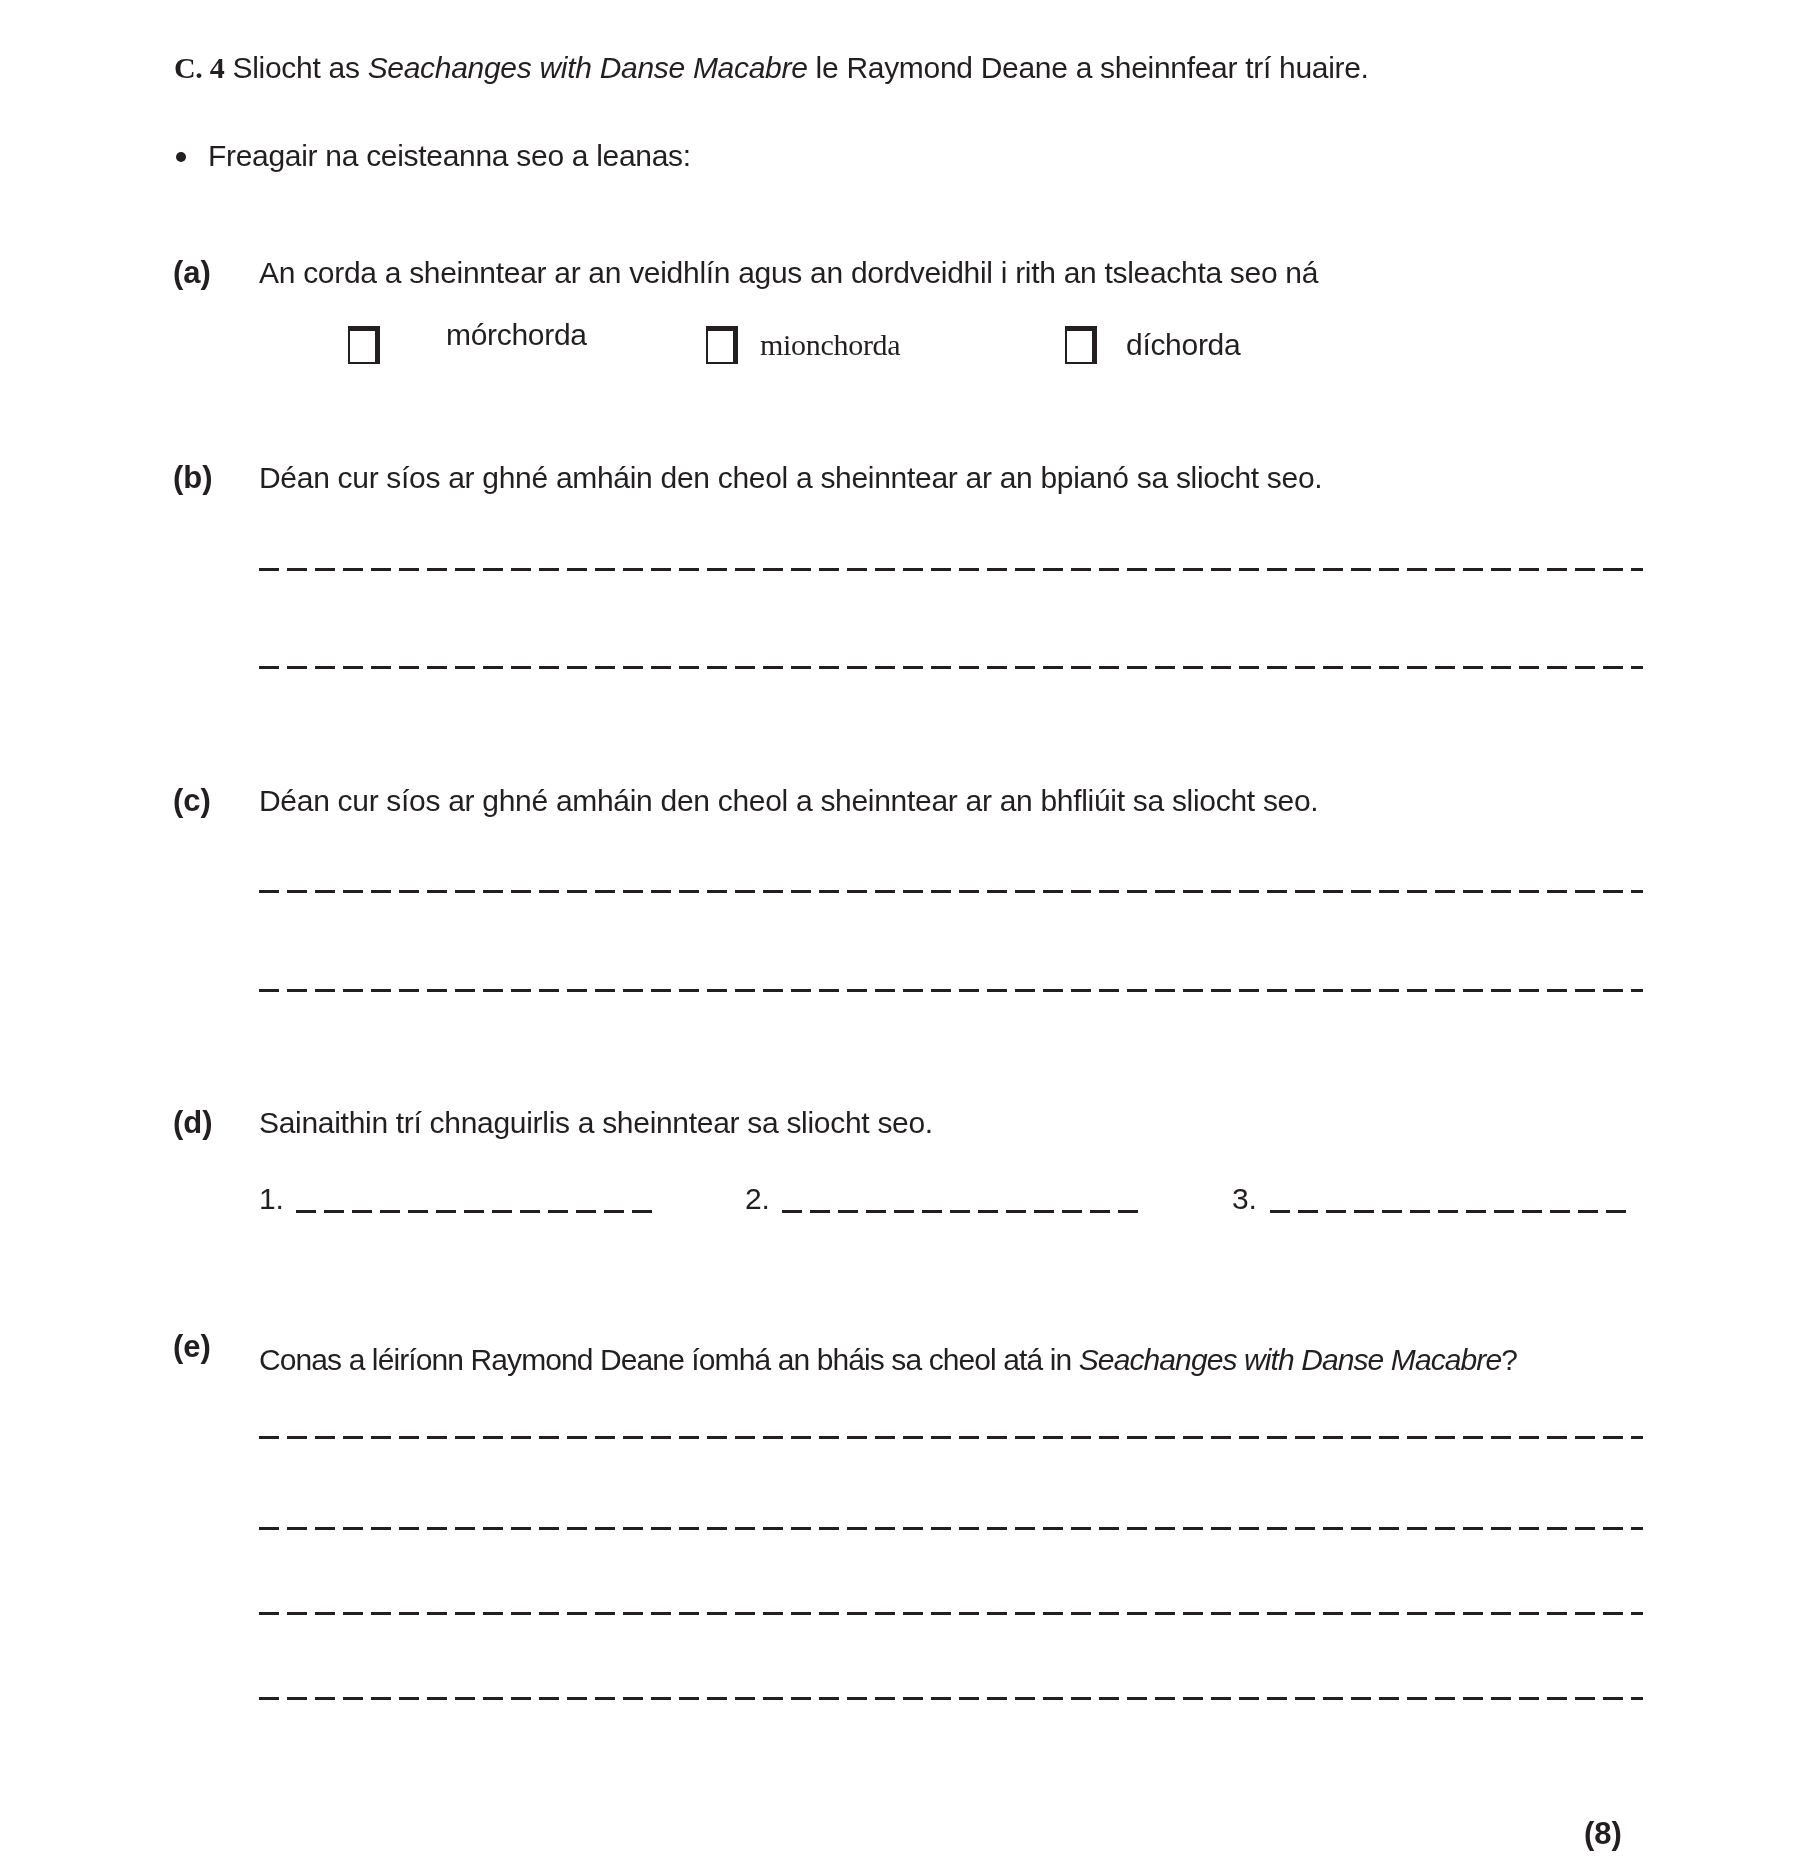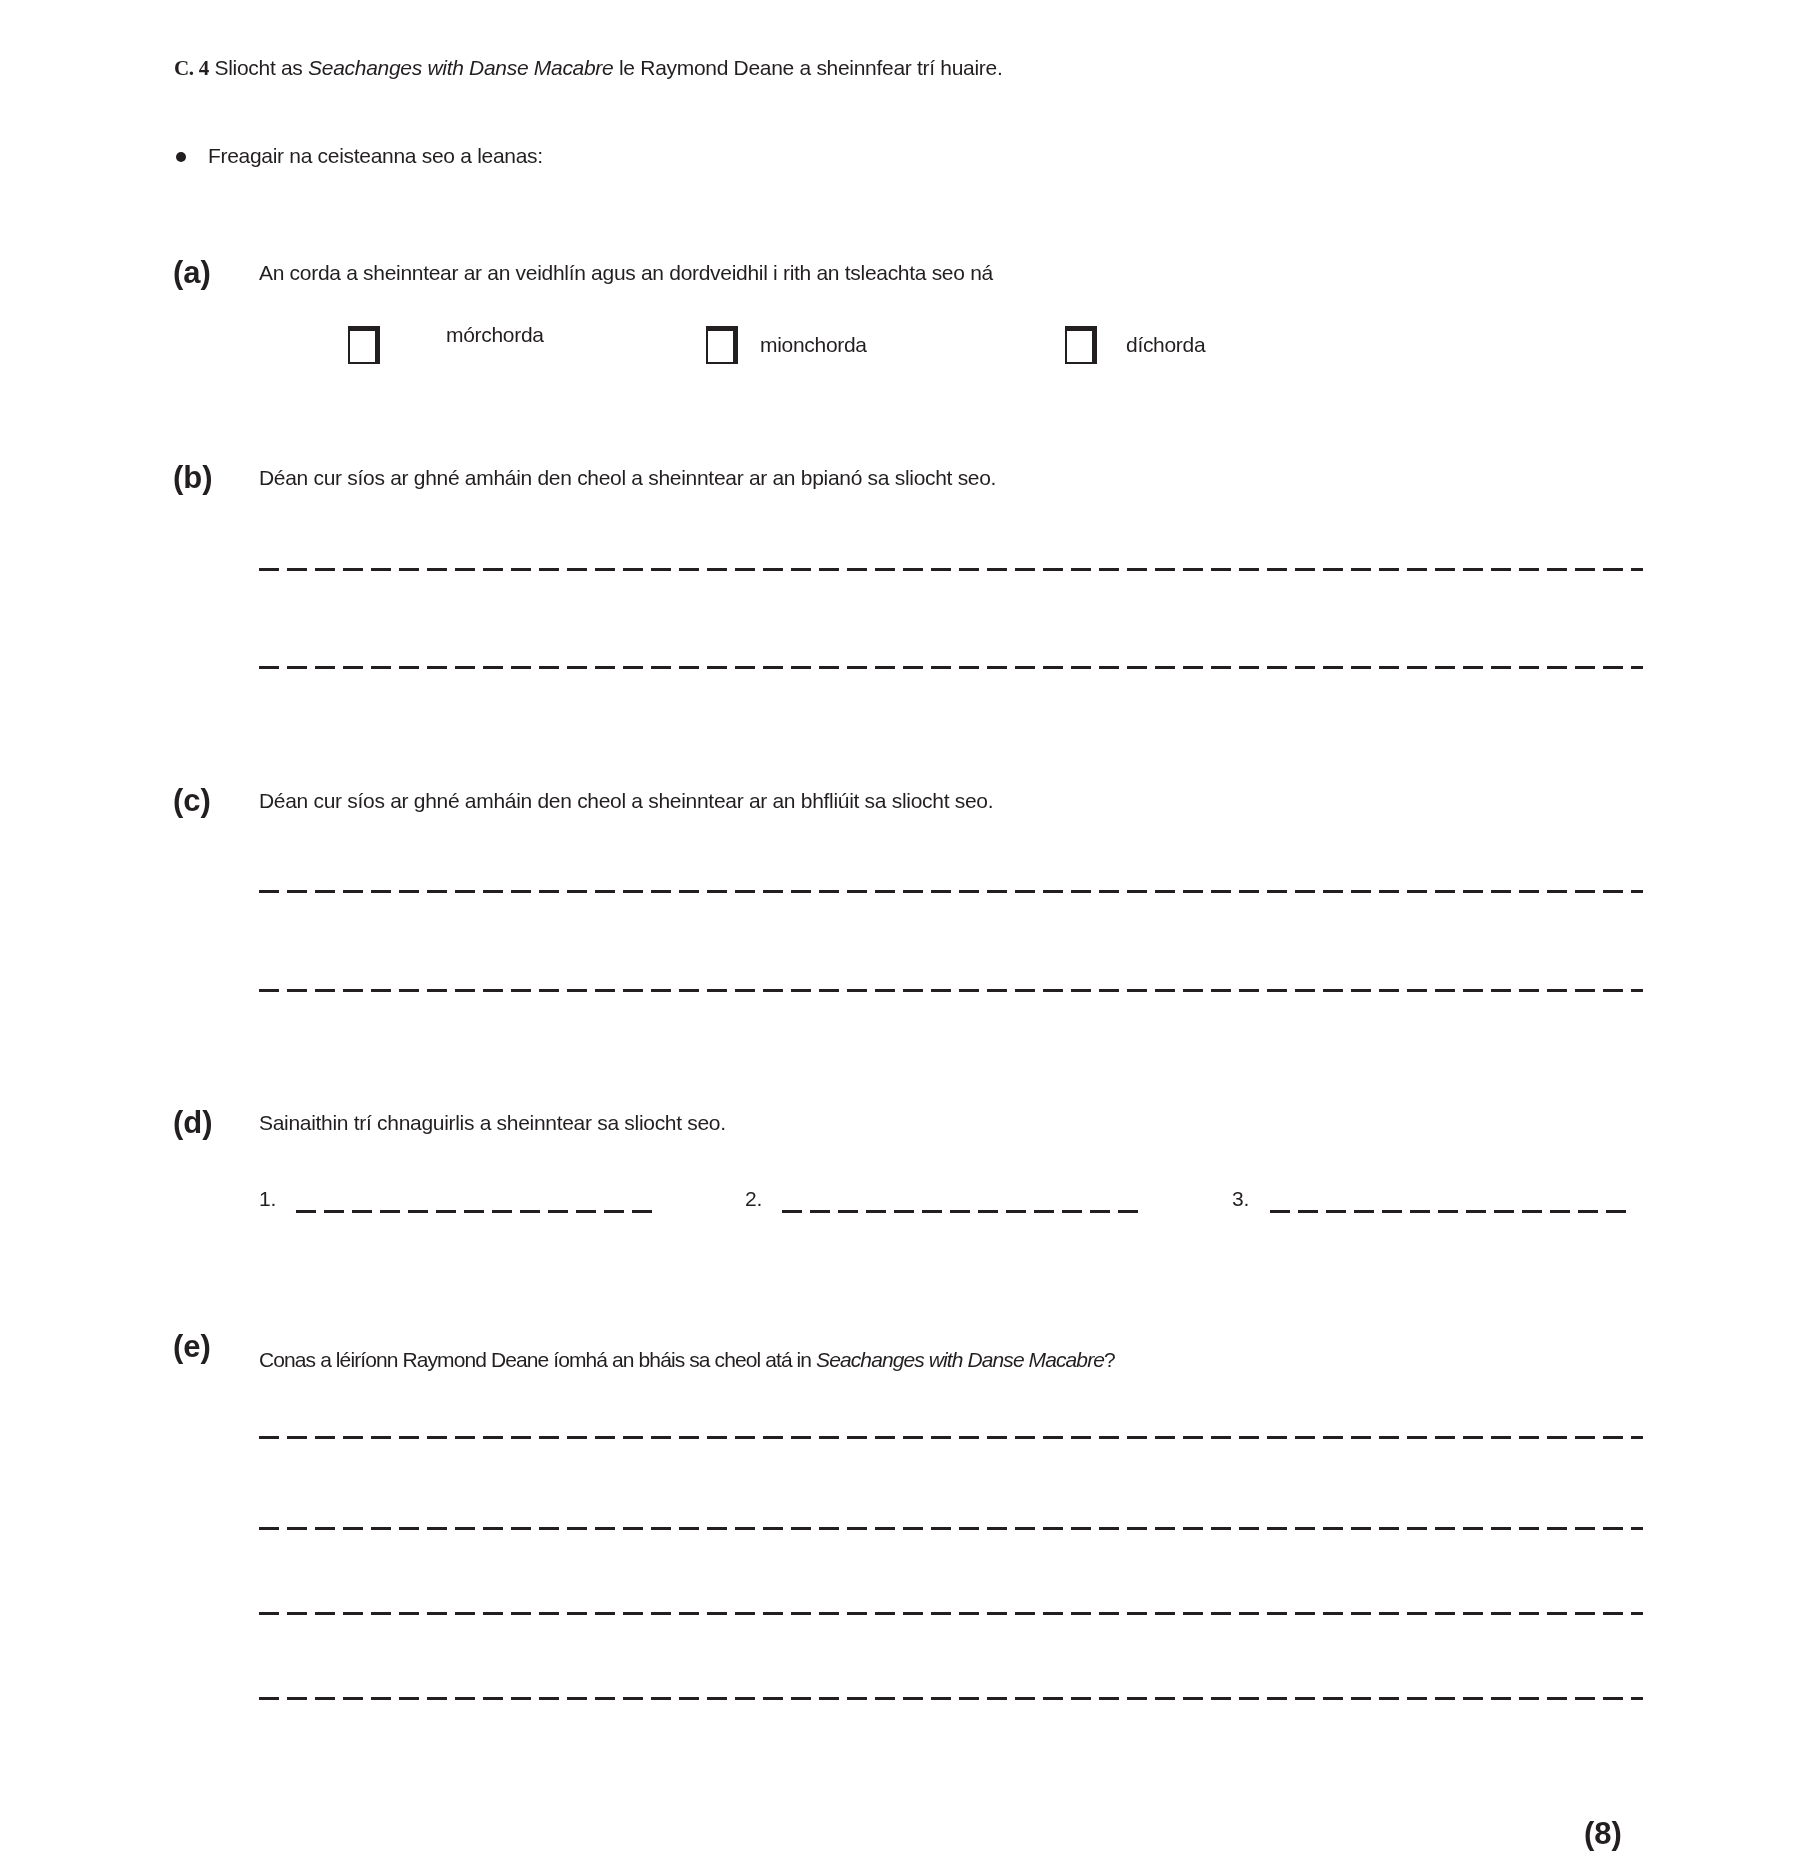--- a/index.html
+++ b/index.html
@@ -2,21 +2,21 @@
 <html><head>
 <meta charset="utf-8">
 <style>
   html, body { margin: 0; padding: 0; background: #ffffff; }
   body {
     width: 1818px; height: 1876px; position: relative; overflow: hidden;
     font-family: "Liberation Sans", "DejaVu Sans", sans-serif;
     color: #231f20;
   }
   .abs { position: absolute; }
-  .txt { font-size: 21px; line-height: 40px; white-space: nowrap; letter-spacing: -0.3px; }
+  .txt { font-size: 30px; line-height: 40px; white-space: nowrap; letter-spacing: -0.3px; }
   .qnum { font-family: "Liberation Serif", "DejaVu Serif", serif; font-weight: bold; }
   .label { font-weight: bold; font-size: 31px; line-height: 40px; }
   .dash {
     height: 3px;
     background-image: repeating-linear-gradient(to right, #231f20 0 20px, transparent 20px 28px);
   }
   .cbox {
     width: 32px; height: 38px; box-sizing: border-box;
     border: 2px solid #231f20; border-top-width: 5px; border-right-width: 5px;
     background: #fff;
@@ -36,21 +36,21 @@
 <div class="abs bullet" style="left:176px; top:152px;"></div>
 <div class="abs txt" style="left:208px; top:136px;">Freagair na ceisteanna seo a leanas:</div>
 
 <div class="abs label" style="left:173px; top:253px;">(a)</div>
 <div class="abs txt" style="left:259px; top:253px;">An corda a sheinntear ar an veidhlín agus an dordveidhil i rith an tsleachta seo ná</div>
 
 <div class="abs cbox" style="left:348px; top:326px;"></div>
 <div class="abs txt" style="left:402px; top:315px;margin-left:44px;">mórchorda</div>
 
 <div class="abs cbox" style="left:706px; top:326px;"></div>
-<div class="abs txt" style="left:760px; top:325px;">mionchorda</div>
+<div class="abs txt" style="left:760px; top:325px;font-family:Liberation Serif, serif;">mionchorda</div>
 
 <div class="abs cbox" style="left:1065px; top:326px;"></div>
 <div class="abs txt" style="left:1126px; top:325px;">díchorda</div>
 
 <div class="abs label" style="left:173px; top:458px;">(b)</div>
 <div class="abs txt" style="left:259px; top:458px;">Déan cur síos ar ghné amháin den cheol a sheinntear ar an bpianó sa sliocht seo.</div>
 <div class="abs dash" style="left:259px; top:568px; width:1384px;"></div>
 <div class="abs dash" style="left:259px; top:666px; width:1384px;"></div>
 
 <div class="abs label" style="left:173px; top:781px;">(c)</div>

